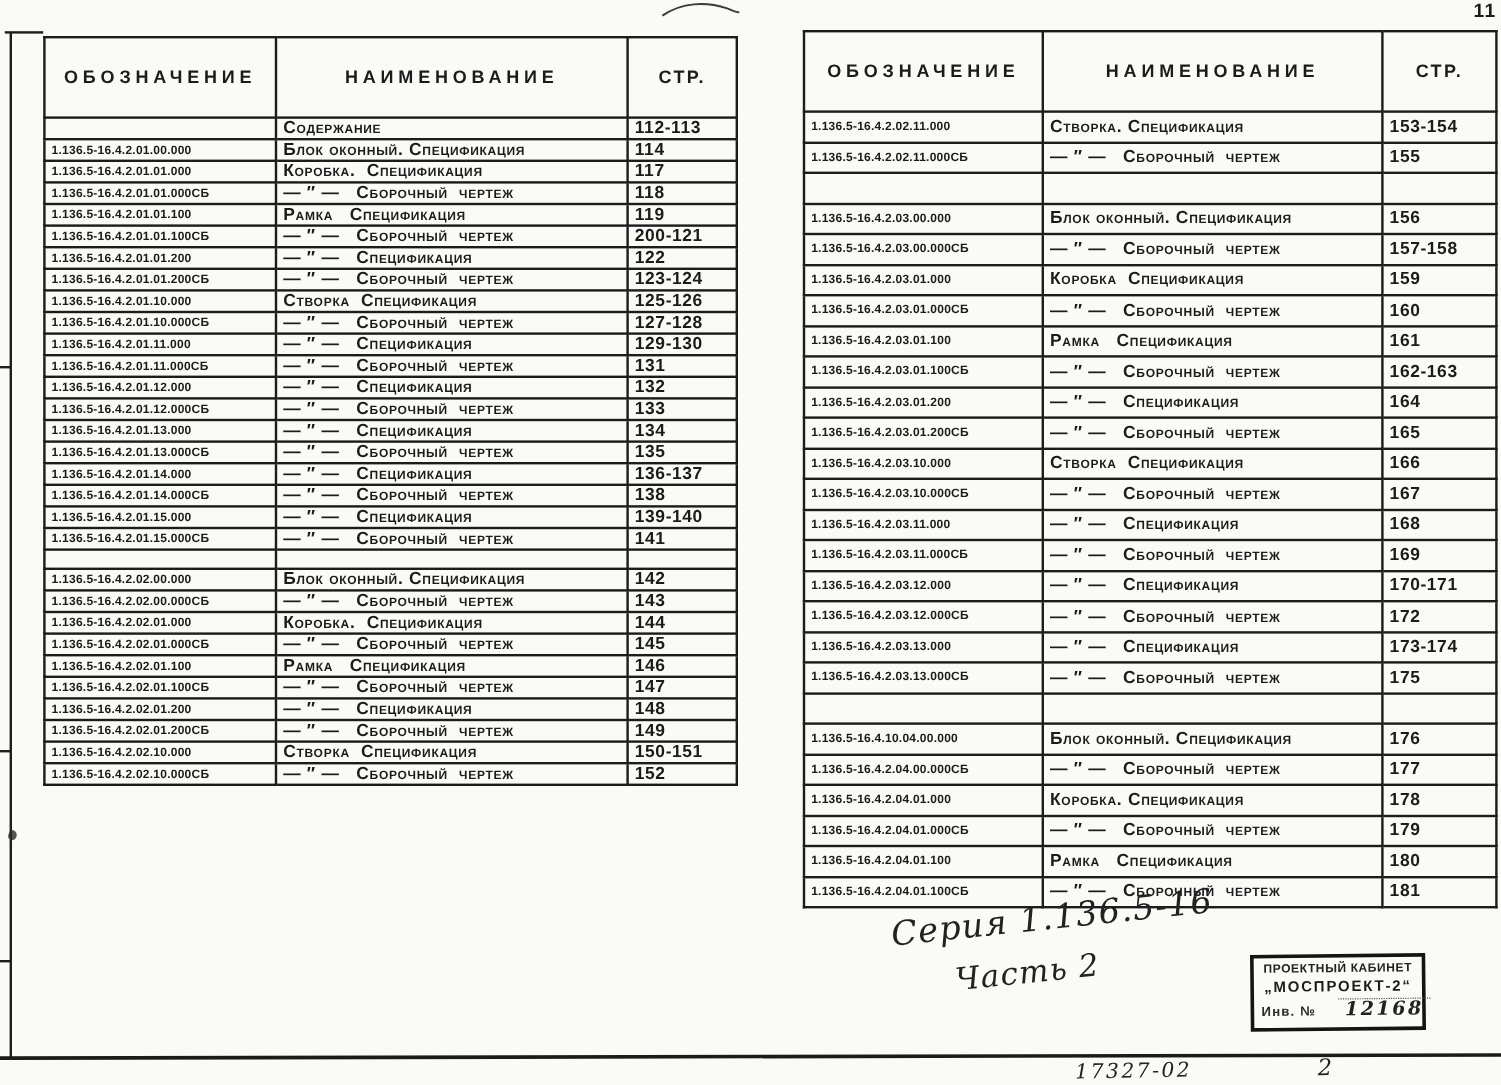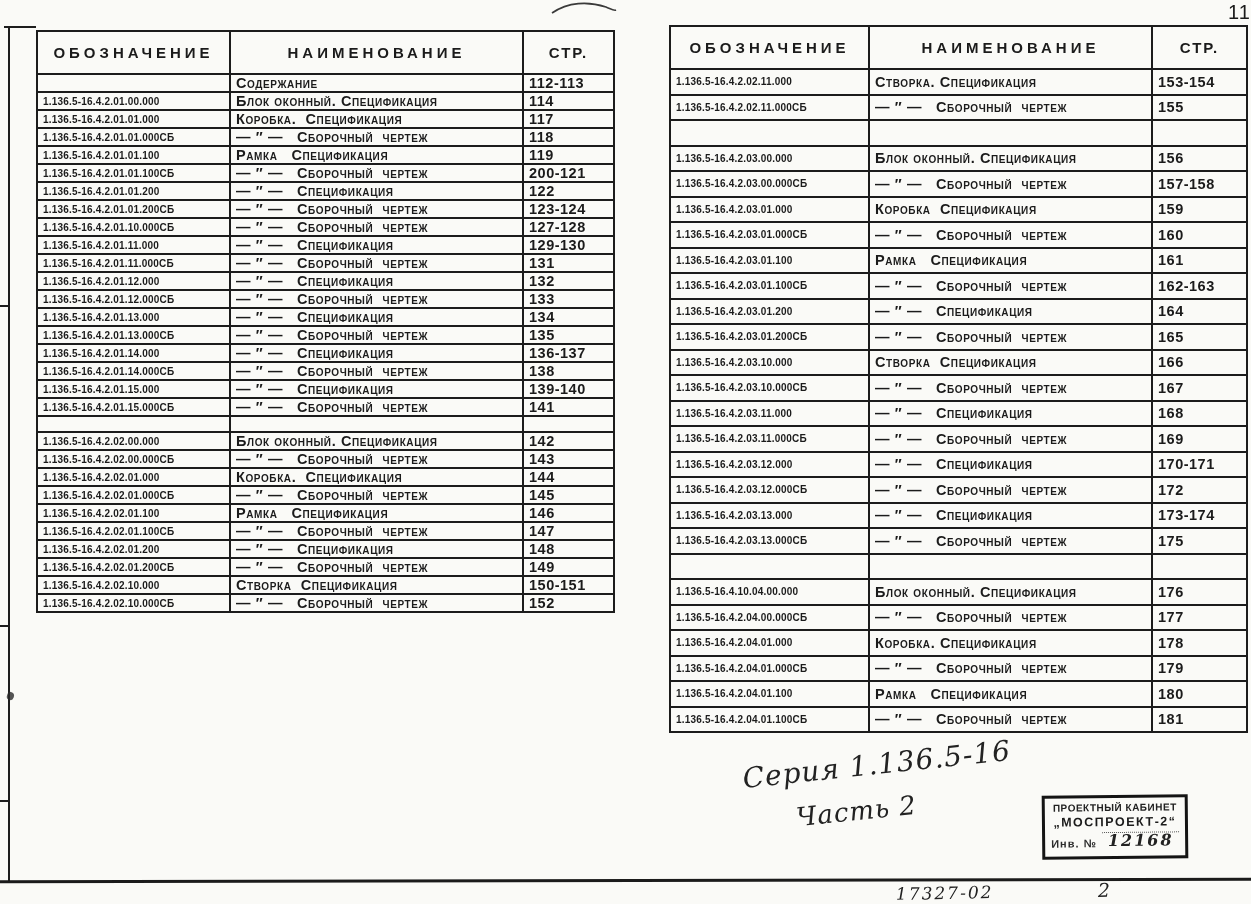--- a/index.html
+++ b/index.html
@@ -12,52 +12,52 @@
   .frame-left{position:absolute;left:8px;top:27px;width:2px;height:856px;background:#1d1d1d;}
   .frame-cap{position:absolute;left:4px;top:26px;width:32px;height:2px;background:#1d1d1d;}
   .frame-tick{position:absolute;left:0;width:9px;height:2px;background:#1d1d1d;}
   .frame-bottom{position:absolute;left:0;top:879px;width:1251px;height:3px;background:#1b1b1b;transform:rotate(-0.12deg);}
   .margin-blob{position:absolute;left:7px;top:692px;width:7px;height:8px;background:#2a2a2a;border-radius:40% 60% 50% 50%;opacity:.8;transform:rotate(20deg);}
   
   table.toc{position:absolute;border-collapse:collapse;table-layout:fixed;background:transparent;}
   table.toc td,table.toc th{border:2px solid #1c1c1c;overflow:hidden;vertical-align:middle;}
   table.toc th{
     font-size:15px;font-weight:bold;letter-spacing:4px;text-transform:uppercase;
-    text-align:center;height:41px;padding:0;
+    text-align:center;height:41px;padding:12px;
   }
   table.toc th.h2{letter-spacing:2px;}
   table.toc td{padding:0 2px 0 5px;}
   td.c0{font-size:10px;letter-spacing:.2px;white-space:nowrap;font-weight:bold;}
   td.c1{font-size:14.5px;font-variant:small-caps;font-weight:bold;letter-spacing:.6px;white-space:pre;padding-left:9px;}
   td.c2{font-size:14.5px;font-weight:bold;text-align:left;letter-spacing:.5px;white-space:nowrap;padding:0;}
   #table-left{left:36px;top:30px;width:577px;}
   #table-left tbody tr{height:16px;}
   #table-right{left:669px;top:25px;width:577px;}
   #table-right tbody tr{height:25.5px;}
   
   .handwriting{font-family:"DejaVu Serif",serif;font-style:italic;color:#222;}
   .series-note{position:absolute;left:742px;top:748px;font-size:28px;transform:rotate(-6deg);letter-spacing:1px;}
   .part-note{position:absolute;left:796px;top:796px;font-size:26px;transform:rotate(-6deg);letter-spacing:1px;}
   .footer-doc{position:absolute;left:896px;top:883px;font-size:17px;transform:rotate(-1deg);letter-spacing:2px;}
   .footer-sheet{position:absolute;left:1098px;top:879px;font-size:19px;transform:rotate(-1deg);}
-  .corner-number{position:absolute;left:1228px;top:1px;font-size:20px;font-weight:normal;letter-spacing:1px;text-align:center;}
+  .corner-number{position:absolute;left:1228px;top:1px;font-size:16px;font-weight:bold;letter-spacing:1px;text-align:center;}
   .top-squiggle{position:absolute;left:548px;top:0;}
   
   .stamp{
     position:absolute;left:1042px;top:795px;width:146px;height:64px;
     border:3px solid #141414;background:#fafaf7;box-sizing:border-box;
     padding:4px 6px 2px 6px;text-align:center;transform:rotate(-0.6deg);
   }
   .stamp-line1{font-size:10px;font-weight:bold;letter-spacing:.5px;white-space:nowrap;color:#222;}
   .stamp-line2{font-size:12.5px;font-weight:bold;letter-spacing:1.5px;white-space:nowrap;margin-top:2px;}
   .stamp-line3{display:flex;align-items:flex-end;justify-content:flex-start;margin-top:3px;}
   .stamp-inv-label{font-size:11px;font-weight:bold;letter-spacing:1px;white-space:nowrap;color:#2c2c2c;}
   .stamp-inv-number{
     font-family:"DejaVu Serif",serif;font-style:italic;font-size:16px;font-weight:bold;
-    margin-left:5px;padding:0 6px;border-top:1px dotted #555;letter-spacing:2px;line-height:16px;
+    margin-left:18px;padding:0 6px;border-top:1px dotted #555;letter-spacing:2px;line-height:16px;
   }
 </style>
 </head>
 <body>
 
 <div class="frame-left"></div>
 <div class="frame-cap"></div>
 <div class="frame-tick" style="top:305px;"></div>
 <div class="frame-tick" style="top:625px;"></div>
 <div class="frame-tick" style="top:800px;"></div>
@@ -116,20 +116,25 @@
       </tr>
       <tr>
         <td class="c0">1.136.5-16.4.2.01.01.200</td>
         <td class="c1">— ″ —   Спецификация</td>
         <td class="c2">122</td>
       </tr>
       <tr>
         <td class="c0">1.136.5-16.4.2.01.01.200СБ</td>
         <td class="c1">— ″ —   Сборочный  чертеж</td>
         <td class="c2">123-124</td>
+      </tr>
+      <tr>
+        <td class="c0">1.136.5-16.4.2.01.10.000</td>
+        <td class="c1">Створка  Спецификация</td>
+        <td class="c2">125-126</td>
       </tr>
       <tr>
         <td class="c0">1.136.5-16.4.2.01.10.000СБ</td>
         <td class="c1">— ″ —   Сборочный  чертеж</td>
         <td class="c2">127-128</td>
       </tr>
       <tr>
         <td class="c0">1.136.5-16.4.2.01.11.000</td>
         <td class="c1">— ″ —   Спецификация</td>
         <td class="c2">129-130</td>

